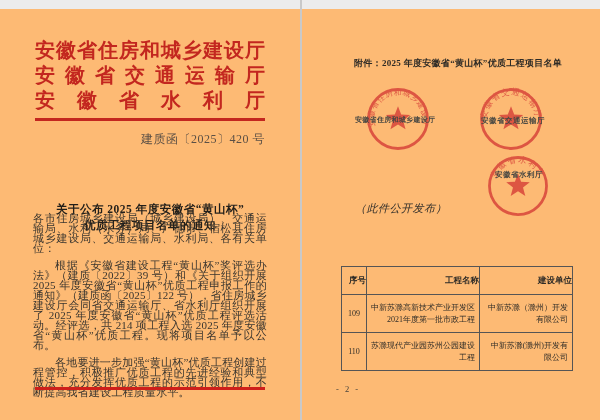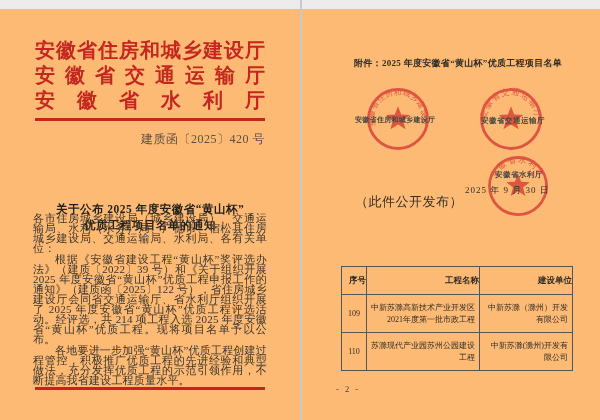--- a/index.html
+++ b/index.html
@@ -15,37 +15,37 @@
                 font-weight:bold; font-size:20px; line-height:25px;
                 text-align:justify; }
   .letterhead .lh-line { text-align-last:justify; display:block; }
   .red-rule-top { position:absolute; left:35px; top:118px; width:230px; height:3px; background:#c3271f; }
   .doc-number { position:absolute; left:35px; top:131px; width:230px; text-align:right;
                 font-size:12px; color:#5a4f45; letter-spacing:.5px; }
   .doc-title { position:absolute; left:20px; top:168px; width:260px; text-align:center;
                font-weight:bold; font-size:11.5px; line-height:16px; color:#221f1a; letter-spacing:.5px;margin-top:33px; }
   .body-text { position:absolute; left:33px; top:213px; width:234px; font-size:11px;
                line-height:10px; color:#38342e; text-align:justify; letter-spacing:.2px; }
-  .body-text p.indent { text-indent:2em; margin-top:1px; }
+  .body-text p.indent { text-indent:2em; margin-top:7px; }
   .red-rule-bottom { position:absolute; left:35px; top:387px; width:230px; height:3px; background:#cf1f1a; }
 
   
   .page-right { position:absolute; left:302px; top:0; width:336px; height:420px; }
   .attachment-line { position:absolute; left:52px; top:57px; width:230px; font-size:9px;
                      font-weight:600; color:#2e2b26; letter-spacing:.3px; }
   .seal { position:absolute; opacity:.85; }
   .seal-1 { left:64px; top:87px; }
   .seal-2 { left:177px; top:87px; }
   .seal-3 { left:185px; top:155px; }
   .seal-name { position:absolute; color:#474742; font-weight:600; white-space:nowrap; }
   .seal-name-1 { left:53px; top:115px; font-size:7px; letter-spacing:.3px; }
   .seal-name-2 { left:179px; top:116px; font-size:7.5px; letter-spacing:.5px; }
   .seal-name-3 { left:193px; top:170px; font-size:7.5px; letter-spacing:.5px; }
   .issue-date { position:absolute; left:163px; top:184px; font-size:9px; color:#33302b; letter-spacing:1px; }
-  .public-note { position:absolute; left:53px; top:193px; font-size:13px; color:#33302b; letter-spacing:.5px; }
+  .public-note { position:absolute; left:53px; top:201px; font-size:11px; color:#33302b; letter-spacing:.5px;font-style:italic; }
 
   table.project-table { position:absolute; left:39px; top:266px; width:231px;
                         border-collapse:collapse; table-layout:fixed; }
   .project-table th, .project-table td { border:1px solid #555; color:#2f2c27; vertical-align:middle;text-align:right; }
   .project-table { border:1.5px solid #4c4c4c; }
   .project-table th { font-size:8.5px; font-weight:bold; height:28px; text-align:right; }
   .project-table td { font-size:8px; line-height:1.4; padding:3px 4px; height:38px; }
   .col-no { width:25px; }
   .col-project { width:113px; }
   .col-builder { width:93px; }
@@ -111,21 +111,20 @@
       <circle cx="50" cy="50" r="46" fill="none" stroke="#d8453a" stroke-width="4.5"></circle>
       <polygon points="50,30 55,43.1 69,43.8 58.1,52.6 61.8,66.2 50,58.5 38.2,66.2 41.9,52.6 31,43.8 45,43.1" fill="#d8453a"></polygon>
       <text font-size="13" fill="#d8453a" letter-spacing="3">
         <textPath href="#arc3" startOffset="50%" text-anchor="middle">安徽省水利厅</textPath>
       </text>
     </svg>
 
     <div class="seal-name seal-name-1">安徽省住房和城乡建设厅</div>
     <div class="seal-name seal-name-2">安徽省交通运输厅</div>
     <div class="seal-name seal-name-3">安徽省水利厅</div>
-    <div class="issue-date">2025 年 9 月 30 日</div>
     <div class="public-note">（此件公开发布）</div>
 
     <table class="project-table">
       <colgroup>
           <col class="col-no">
           <col class="col-project">
           <col class="col-builder">
         </colgroup>
       <thead>
         <tr>

